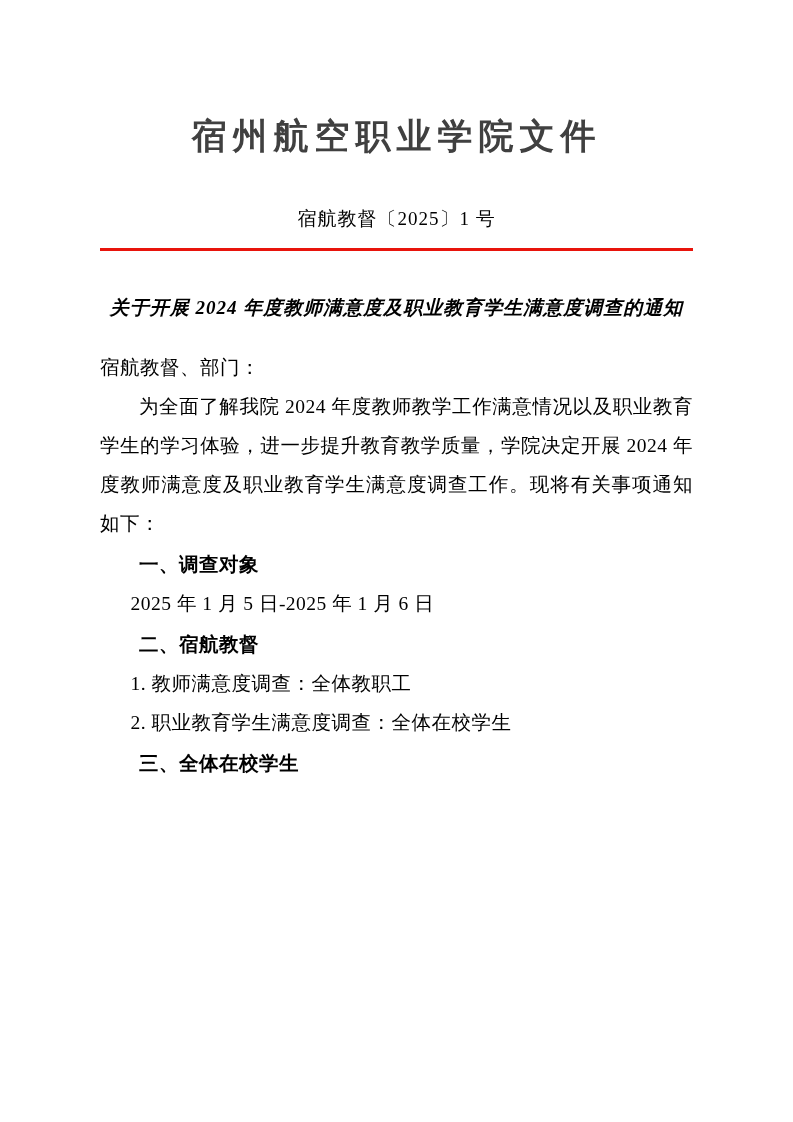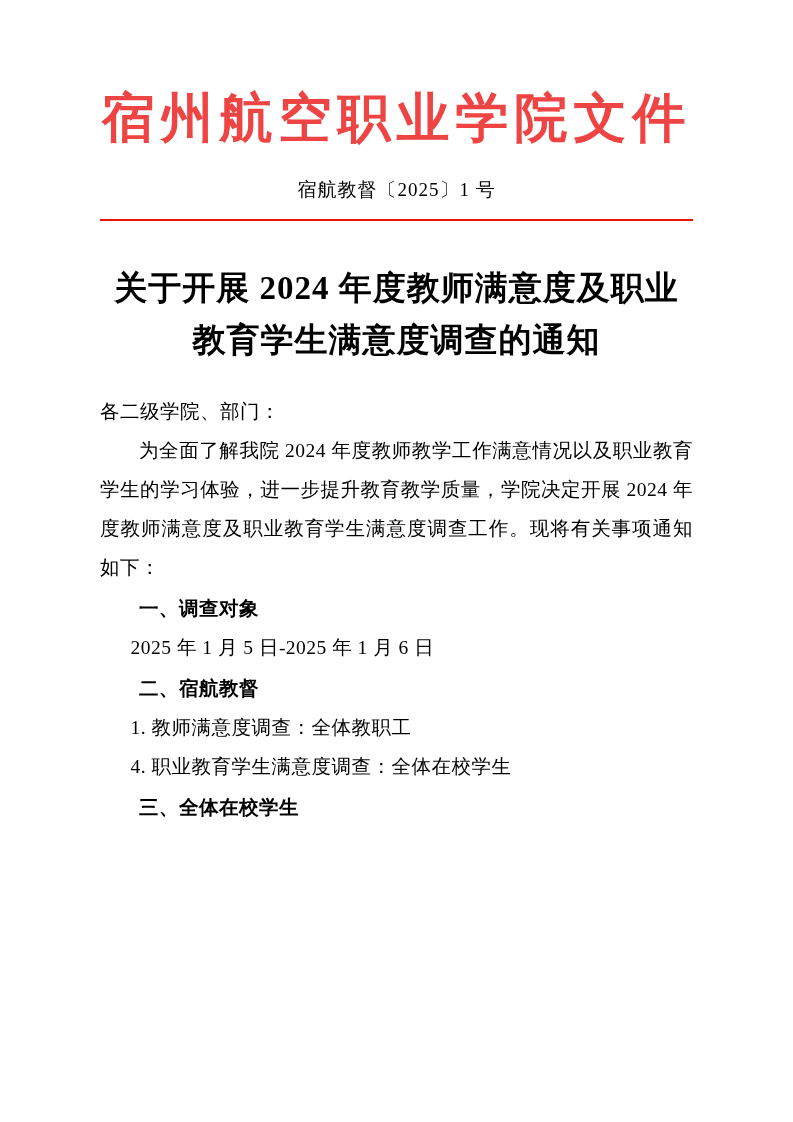--- a/index.html
+++ b/index.html
@@ -16,51 +16,52 @@
     overflow: hidden;
   }
   .page {
     width: 793px;
     height: 1122px;
     box-sizing: border-box;
     padding: 0 100px;
     position: relative;
   }
   .masthead {
-    margin-top: 88px;
+    margin-top: 116px;
     text-align: center;
-    color: #ef4444;
+    color: #404040;
     font-family: "DejaVu Sans", "Liberation Sans", sans-serif;
     font-weight: bold;
-    font-size: 53px;
+    font-size: 35px;
     letter-spacing: 6px;
     line-height: 1.15;
     white-space: nowrap;
   }
   .doc-number {
-    margin-top: 28px;
+    margin-top: 50px;
     text-align: center;
     font-size: 19px;
     letter-spacing: 1px;
     font-family: "Liberation Serif", "DejaVu Serif", serif;
   }
   .red-rule {
     margin-top: 16px;
     height: 2.5px;
     background: #e8140c;
     width: 100%;
   }
   .doc-title {
     margin-top: 42px;
     text-align: center;
-    font-size: 33px;
+    font-size: 19px;
     font-weight: bold;
     line-height: 1.55;
     letter-spacing: 1px;
     padding: 0 8px;
+    font-style: italic;
   }
   .body-text {
     margin-top: 26px;
     font-size: 19.5px;
     line-height: 2.0;
     text-align: justify;
     letter-spacing: 0.5px;
   }
   .salutation {
     margin-top: 18px;
@@ -86,27 +87,27 @@
   <div class="masthead">宿州航空职业学院文件</div>
 
   <div class="doc-number">宿航教督〔2025〕1 号</div>
 
   <div class="red-rule"></div>
 
   <div class="doc-title">关于开展 2024 年度教师满意度及职业教育学生满意度调查的通知</div>
 
   <div class="body-text">
 
-    <div class="salutation">各二级学院、部门：</div>
+    <div class="salutation">宿航教督、部门：</div>
 
     <div class="para">为全面了解我院 2024 年度教师教学工作满意情况以及职业教育学生的学习体验，进一步提升教育教学质量，学院决定开展 2024 年度教师满意度及职业教育学生满意度调查工作。现将有关事项通知如下：</div>
 
     <div class="heading">一、调查对象</div>
     <div class="item">2025 年 1 月 5 日-2025 年 1 月 6 日</div>
 
     <div class="heading">二、宿航教督</div>
     <div class="item">1. 教师满意度调查：全体教职工</div>
-    <div class="item">4. 职业教育学生满意度调查：全体在校学生</div>
+    <div class="item">2. 职业教育学生满意度调查：全体在校学生</div>
 
     <div class="heading">三、全体在校学生</div>
 
   </div>
 </div>
 
 </body></html>

